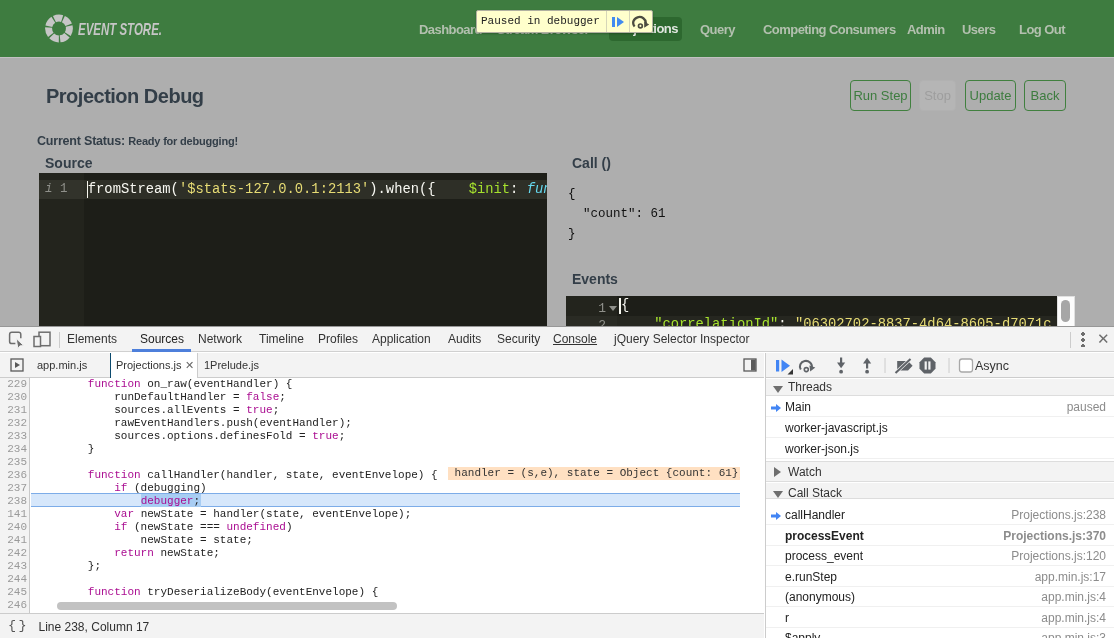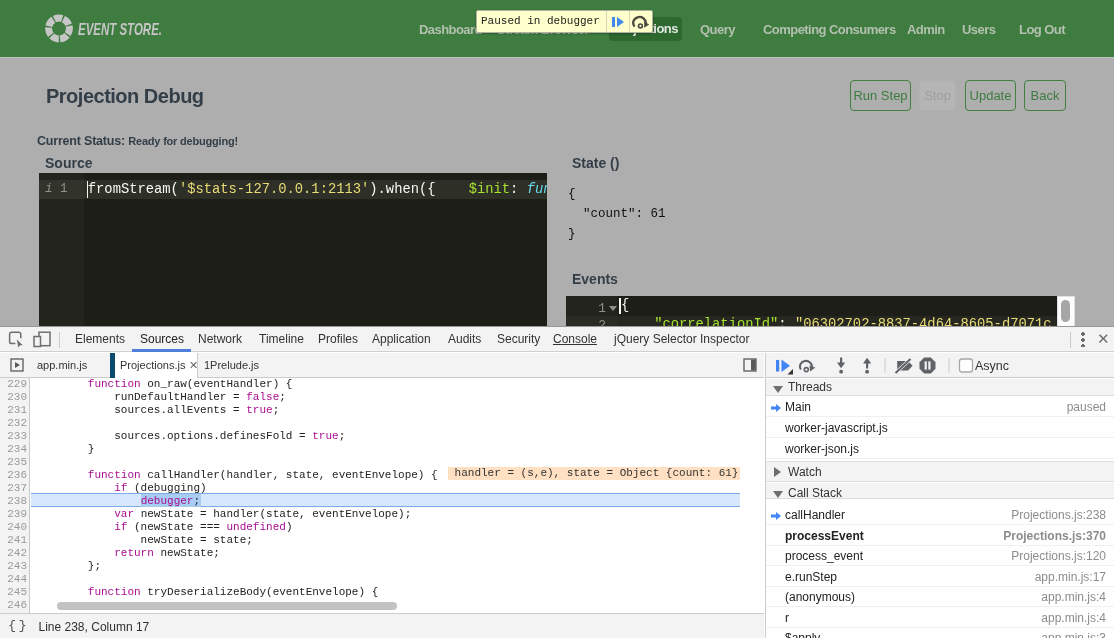--- a/index.html
+++ b/index.html
@@ -40,21 +40,21 @@
 #toast .txt { font-family:"Liberation Mono", monospace; font-size:11px; color:#222; line-height:21px; padding:0 6px 0 4px; }
 #toast .seg { width:23px; border-left:1px solid #d6d6b8; display:flex; align-items:center; justify-content:center; }
 
 #dt { position:absolute; left:0; top:326px; width:1114px; height:312px; background:#fff; border-top:1px solid #979797; font-size:12px; color:#333; }
 #dt-toolbar { position:absolute; left:0; top:0px; width:1114px; height:25px; background:#f3f3f3; border-bottom:1px solid #d0d0d0; }
 .dtab { position:absolute; top:5px; font-size:12px; color:#333; white-space:nowrap; }
 #tab-sources-underline { position:absolute; left:132px; top:22px; width:59px; height:3px; background:#4d7fdb; }
 .vsep { position:absolute; top:5px; width:1px; height:16px; background:#ccc; }
 
 #tabrow { position:absolute; left:0; top:26px; width:764px; height:25px; background:#f3f3f3; border-bottom:1px solid #ccc; }
-#ftab-active { position:absolute; left:110px; top:26px; width:88px; height:25px; background:#fff; border-left:5px solid #0c4a6e; border-right:1px solid #ccc; }
+#ftab-active { position:absolute; left:110px; top:26px; width:88px; height:25px; background:#fff; border-left:1px solid #0c4a6e; border-right:1px solid #ccc; }
 .ftxt { position:absolute; top:6px; font-size:11px; color:#333; white-space:nowrap; }
 #code { position:absolute; left:0; top:51px; width:740px; height:235px; background:#fff; overflow:hidden; }
 #code .gutterbg { position:absolute; left:0; top:0; width:30px; height:235px; background:#f3f3f3; border-right:1px solid #c9c9c9; }
 .cl { position:absolute; left:0; width:764px; height:12.97px; font-family:"Liberation Mono", monospace; font-size:11px; line-height:12.97px; white-space:pre; color:#222; }
 .cl .num { position:absolute; left:0; top:0; width:27px; text-align:right; color:#9a9a9a; }
 .cl .txt { position:absolute; left:35px; top:0; }
 .kw { color:#aa0d91; }
 #execline { position:absolute; left:31px; width:718px; height:14px; background:#d6e7fb; border-top:1px solid #7cace8; border-bottom:1px solid #7cace8; }
 #dbgtok { position:absolute; background:#a8cdf3; }
 #annot { position:absolute; background:#ffe0c2; font-family:"Liberation Mono", monospace; font-size:11px; color:#333; white-space:pre; }
@@ -95,21 +95,21 @@
 </div>
 
 <div id="main">
   <div id="title">Projection Debug</div>
   <div class="btn" style="left:850px; width:61px;">Run Step</div>
   <div class="btn" id="btn-stop" style="left:919px; width:37px;">Stop</div>
   <div class="btn" style="left:965px; width:51px;">Update</div>
   <div class="btn" style="left:1024px; width:42px;">Back</div>
   <div id="status">Current Status: <span class="sub">Ready for debugging!</span></div>
   <div class="seclabel" style="left:45px; top:97px;">Source</div>
-  <div class="seclabel" style="left:572px; top:97px;">State ()</div>
+  <div class="seclabel" style="left:572px; top:97px;">Call ()</div>
   <div class="seclabel" style="left:572px; top:213px;">Events</div>
 
   <div id="srced">
     <div class="gutter"></div>
     <div class="hl"></div>
     <div class="hlg"></div>
     <div class="gl mono"><span style="font-style:italic; margin-left:6px;">i</span> 1</div>
     <div class="code mono">fromStream(<span style="color:#e6db74">'$stats-127.0.0.1:2113'</span>).when({    <span style="color:#a6e22e">$init</span>: <span style="color:#66d9ef;font-style:italic">fun</span></div>
     <div class="cursor"></div>
   </div>
@@ -155,21 +155,21 @@
   <div id="dt-toolbar">
     <svg style="position:absolute;left:7px;top:3px;" width="19" height="19" viewBox="0 0 19 19">
         <path d="M13.8 8.2 V4.4 C13.8 3.1 12.9 2.2 11.6 2.2 H4.8 C3.5 2.2 2.6 3.1 2.6 4.4 v7 c0 1.3 0.9 2.2 2.2 2.2 h3.6" stroke="#6e6e6e" stroke-width="1.5" fill="none"></path>
         <path d="M9.2 8.6 L16.8 15.6 L12.9 15.9 L10.9 18.6 Z" fill="#6e6e6e" stroke="#f3f3f3" stroke-width="1"></path>
       </svg>
     <svg style="position:absolute;left:32px;top:3px;" width="20" height="19" viewBox="0 0 20 19">
         <rect x="7" y="2.2" width="11" height="13.5" stroke="#6e6e6e" stroke-width="1.5" fill="none"></rect>
         <rect x="2" y="6.5" width="6.5" height="10" stroke="#6e6e6e" stroke-width="1.5" fill="#f3f3f3"></rect>
       </svg>
     <div class="vsep" style="left:59px;"></div>
-    <div class="dtab" style="left:75px;text-align:center;">Elements</div>
+    <div class="dtab" style="left:67px;text-align:center;">Elements</div>
     <div class="dtab" style="left:140px; color:#222;">Sources</div>
     <div class="dtab" style="left:198px;">Network</div>
     <div class="dtab" style="left:259px;">Timeline</div>
     <div class="dtab" style="left:318px;">Profiles</div>
     <div class="dtab" style="left:372px;">Application</div>
     <div class="dtab" style="left:448px;">Audits</div>
     <div class="dtab" style="left:497px;">Security</div>
     <div class="dtab" style="left:553px;text-decoration:underline;">Console</div>
     <div class="dtab" style="left:614px;">jQuery Selector Inspector</div>
     <div id="tab-sources-underline"></div>
@@ -197,28 +197,28 @@
     </div>
 
   <div id="code">
     <div class="gutterbg"></div>
     <div id="execline" style="top: 115.03px;"></div>
     <div id="dbgtok" style="left: 141px; top: 116.03px; width: 60px; height: 13px;"></div>
       <div id="lines">
         <div class="cl" style="top:0.3px"><span class="num">229</span><span class="txt">        <span class="kw">function</span> on_raw(eventHandler) {</span></div>
         <div class="cl" style="top:13.270000000000001px"><span class="num">230</span><span class="txt">            runDefaultHandler = <span class="kw">false</span>;</span></div>
         <div class="cl" style="top:26.240000000000002px"><span class="num">231</span><span class="txt">            sources.allEvents = <span class="kw">true</span>;</span></div>
-        <div class="cl" style="top:39.21px"><span class="num">232</span></div>
+        <div class="cl" style="top:39.21px"><span class="num">232</span><span class="txt">            rawEventHandlers.push(eventHandler);</span></div>
         <div class="cl" style="top:52.18px"><span class="num">233</span><span class="txt">            sources.options.definesFold = <span class="kw">true</span>;</span></div>
         <div class="cl" style="top:65.15px"><span class="num">234</span><span class="txt">        }</span></div>
         <div class="cl" style="top:78.12px"><span class="num">235</span><span class="txt"></span></div>
         <div class="cl" style="top:91.09px"><span class="num">236</span><span class="txt">        <span class="kw">function</span> callHandler(handler, state, eventEnvelope) {</span></div>
         <div class="cl" style="top:104.06px"><span class="num">237</span><span class="txt">            <span class="kw">if</span> (debugging)</span></div>
         <div class="cl" style="top:117.03px"><span class="num">238</span><span class="txt">                <span class="kw">debugger</span>;</span></div>
-        <div class="cl" style="top:130.00000000000003px"><span class="num">239</span><span class="txt">            <span class="kw">var</span> newState = handler(state, eventEnvelope);</span></div>
+        <div class="cl" style="top:130.00000000000003px"><span class="num">141</span><span class="txt">            <span class="kw">var</span> newState = handler(state, eventEnvelope);</span></div>
         <div class="cl" style="top:142.97000000000003px"><span class="num">240</span><span class="txt">            <span class="kw">if</span> (newState === <span class="kw">undefined</span>)</span></div>
         <div class="cl" style="top:155.94000000000003px"><span class="num">241</span><span class="txt">                newState = state;</span></div>
         <div class="cl" style="top:168.91000000000003px"><span class="num">242</span><span class="txt">            <span class="kw">return</span> newState;</span></div>
         <div class="cl" style="top:181.88000000000002px"><span class="num">243</span><span class="txt">        };</span></div>
         <div class="cl" style="top:194.85000000000002px"><span class="num">244</span><span class="txt"></span></div>
         <div class="cl" style="top:207.82000000000002px"><span class="num">245</span><span class="txt">        <span class="kw">function</span> tryDeserializeBody(eventEnvelope) {</span></div>
         <div class="cl" style="top:220.79000000000002px"><span class="num">246</span><span class="txt"></span></div>
       </div>
     <div id="annot" style="left:448px; top:89.1px; height:12.97px; line-height:12.97px; width:300px; overflow:hidden;"> handler = (s,e), state = Object {count: 61}, </div>
     <div id="vscroll"></div>

